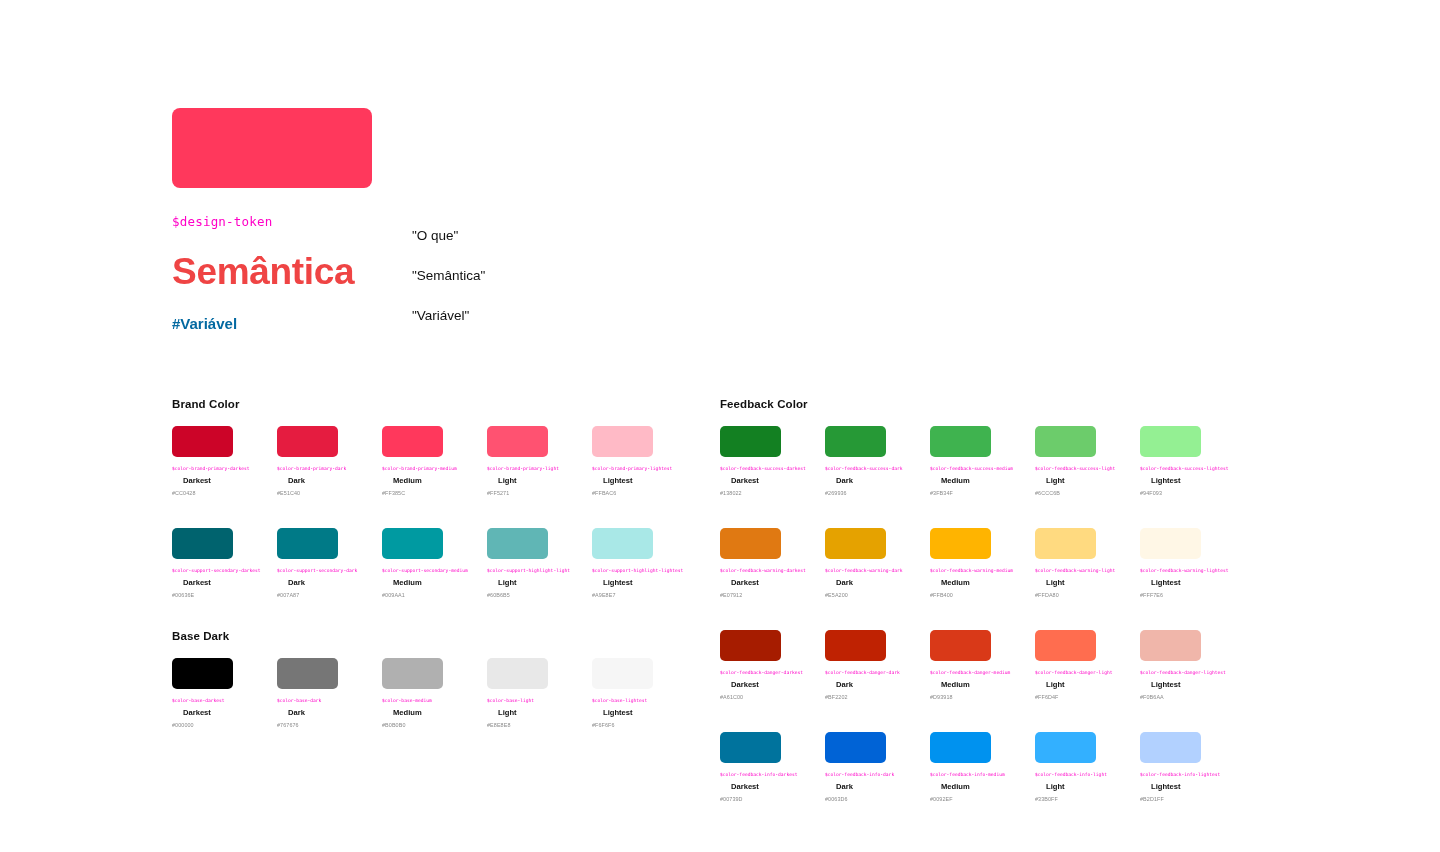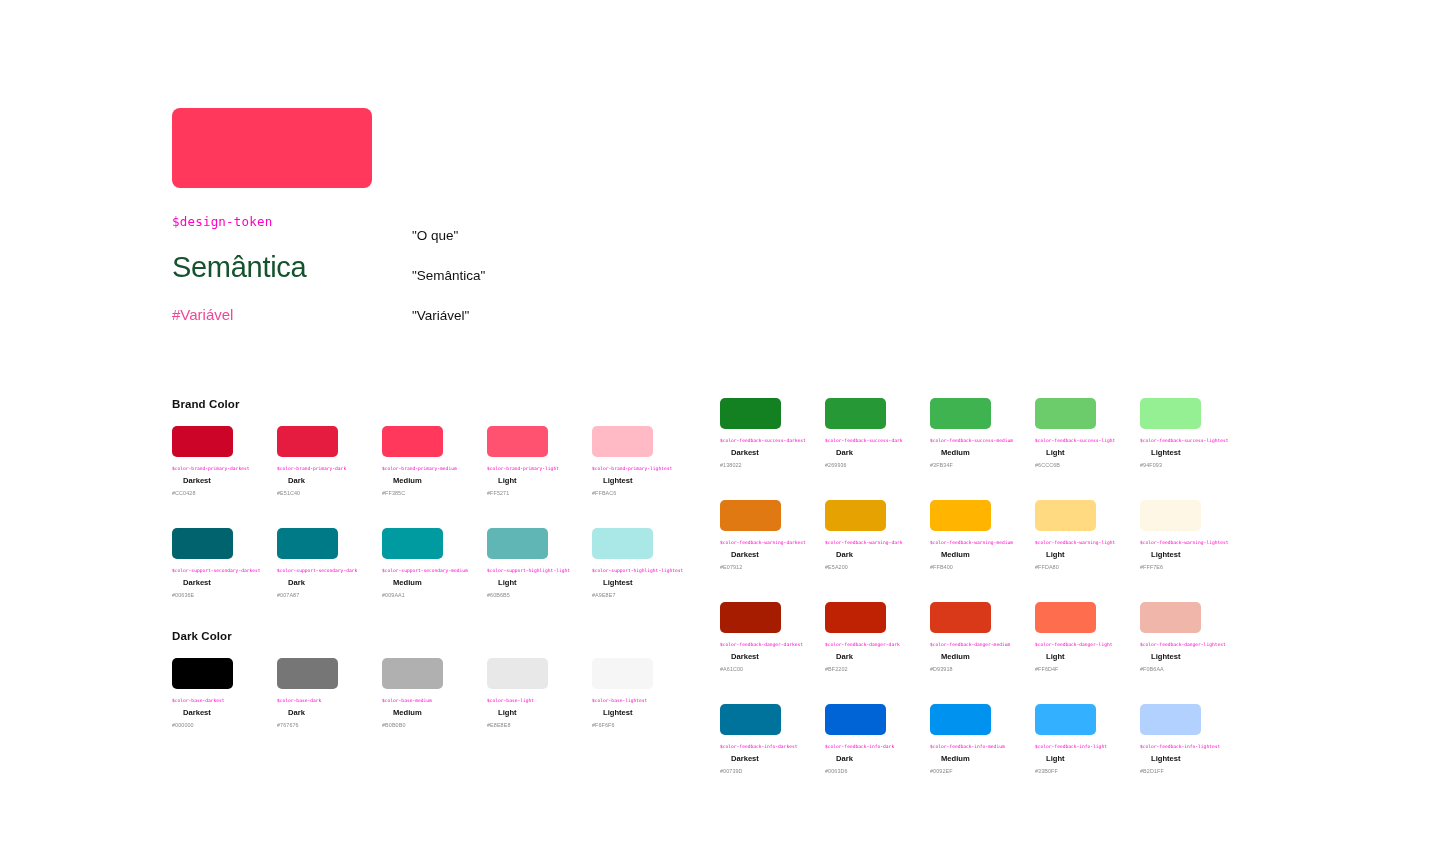--- a/index.html
+++ b/index.html
@@ -38,30 +38,31 @@
 
   .legend-token {
     font-family: "DejaVu Sans Mono", "Liberation Mono", monospace;
     font-size: 12.5px;
     letter-spacing: 0.2px;
     color: #FF00C7;
     margin-bottom: 22px;
   }
 
   .legend-title {
-    font-size: 29px;
-    font-weight: normal;
-    color: #14532d;
+    font-size: 37px;
+    font-weight: bold;
+    color: #ef4444;
     letter-spacing: -0.3px;
     margin-bottom: 22px;
   }
 
   .legend-variable {
     font-size: 15px;
-    color: #ec4899;
+    color: #0369a1;
+    font-weight: bold;
   }
 
   .legend-note {
     font-size: 13.5px;
     color: #111111;
     line-height: 40px;
   }
   .legend-note.n1 { margin-top: -2px; }
   .legend-note.n2 { margin-top: 0px; }
   .legend-note.n3 { margin-top: 0px; }
@@ -212,21 +213,21 @@
         </div>
         <div class="cell">
           <div class="cell-swatch" style="background: rgb(169, 232, 231);"></div>
           <div class="cell-token">$color-support-highlight-lightest</div>
           <div class="cell-name">Lightest</div>
           <div class="cell-hex">#A9E8E7</div>
         </div>
       </div>
     </div>
     <div class="group-block">
-      <div class="group-title">Dark Color</div>
+      <div class="group-title">Base Dark</div>
       <div class="row fb-row">
         <div class="cell">
           <div class="cell-swatch" style="background: rgb(0, 0, 0);"></div>
           <div class="cell-token">$color-base-darkest</div>
           <div class="cell-name">Darkest</div>
           <div class="cell-hex">#000000</div>
         </div>
         <div class="cell">
           <div class="cell-swatch" style="background: rgb(118, 118, 118);"></div>
           <div class="cell-token">$color-base-dark</div>
@@ -249,20 +250,21 @@
           <div class="cell-swatch" style="background: rgb(246, 246, 246);"></div>
           <div class="cell-token">$color-base-lightest</div>
           <div class="cell-name">Lightest</div>
           <div class="cell-hex">#F6F6F6</div>
         </div>
       </div>
     </div>
   </div>
 <div class="palette right" id="palette-right" style="flex-direction: column;">
     <div class="group-block">
+      <div class="group-title">Feedback Color</div>
       <div class="row fb-row">
         <div class="cell">
           <div class="cell-swatch" style="background: rgb(19, 128, 34);"></div>
           <div class="cell-token">$color-feedback-success-darkest</div>
           <div class="cell-name">Darkest</div>
           <div class="cell-hex">#138022</div>
         </div>
         <div class="cell">
           <div class="cell-swatch" style="background: rgb(38, 153, 54);"></div>
           <div class="cell-token">$color-feedback-success-dark</div>

